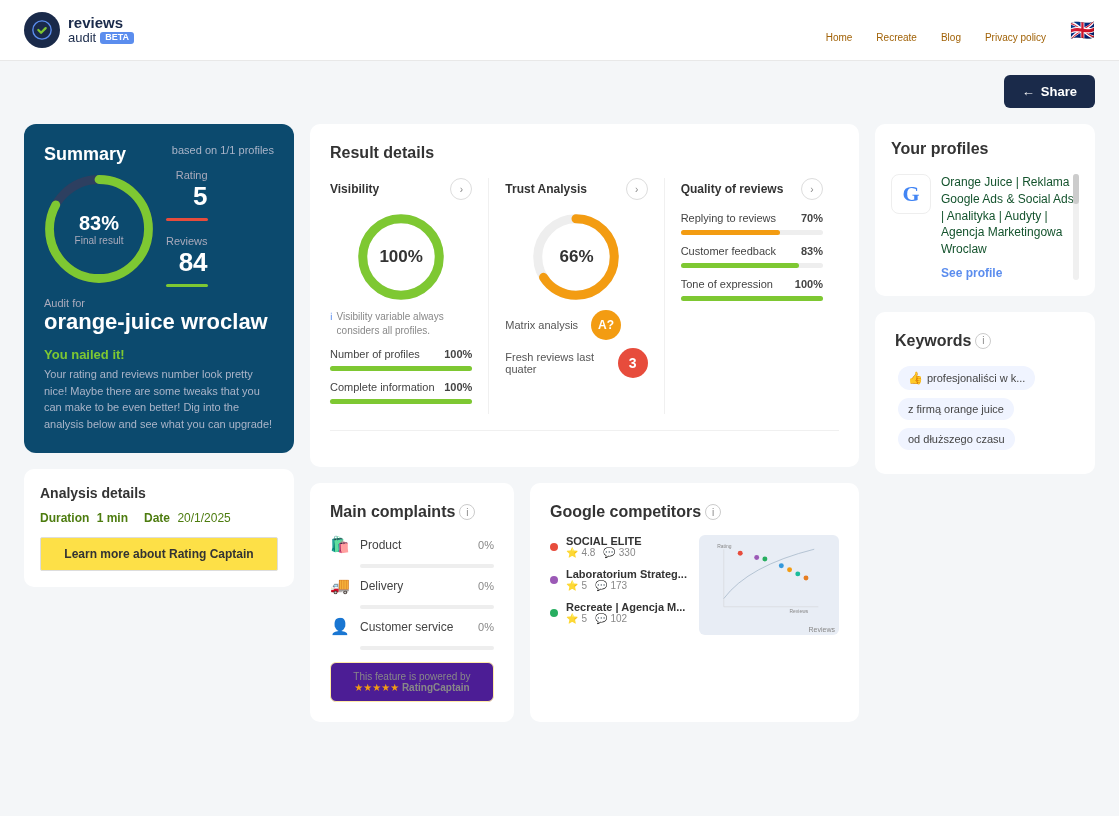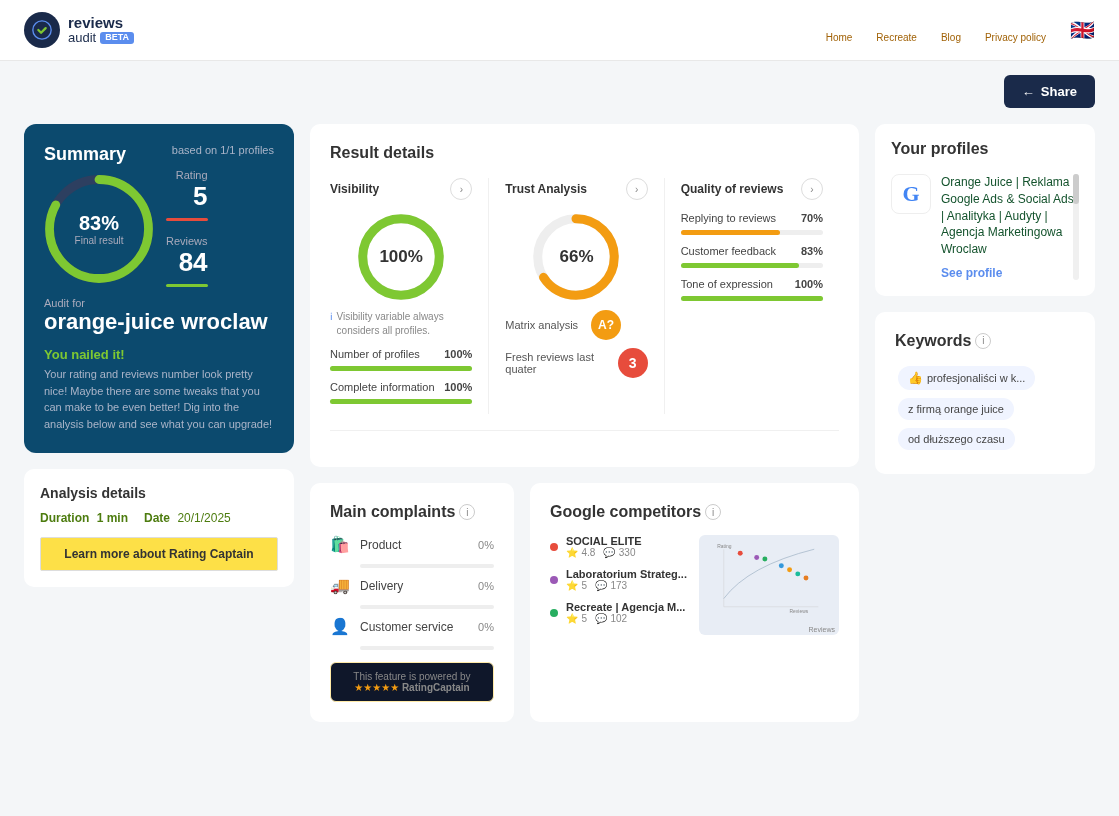--- a/index.html
+++ b/index.html
@@ -92,21 +92,21 @@
     .complaints-card { background: #fff; border-radius: 10px; padding: 20px; flex: 1; }
     .competitors-card { background: #fff; border-radius: 10px; padding: 20px; flex: 1.4; }
     .keywords-card { background: #fff; border-radius: 10px; padding: 20px; width: 220px; flex-shrink: 0; }
 
     .complaint-item { display: flex; align-items: center; gap: 10px; margin-bottom: 10px; }
     .complaint-icon { font-size: 16px; color: #aaa; width: 20px; text-align: center; }
     .complaint-name { font-size: 12px; color: #444; flex: 1; }
     .complaint-pct { font-size: 11px; color: #888; }
     .complaint-bar { height: 4px; background: #eee; border-radius: 2px; margin-bottom: 8px; margin-left: 30px; }
 
-    .powered-by { background: #0f172a; border: 1px solid #ffeaa7; border-radius: 6px; padding: 8px 10px; font-size: 10px; color: #888; text-align: center; margin-top: 12px; }
+    .powered-by { background: #4c1d95; border: 1px solid #ffeaa7; border-radius: 6px; padding: 8px 10px; font-size: 10px; color: #888; text-align: center; margin-top: 12px; }
     .powered-stars { color: #f39c12; font-size: 10px; }
 
     .competitor-item { display: flex; align-items: center; gap: 8px; margin-bottom: 10px; }
     .comp-dot { width: 8px; height: 8px; border-radius: 50%; flex-shrink: 0; }
     .comp-name { font-size: 11px; color: #333; font-weight: 600; flex: 1; white-space: nowrap; overflow: hidden; text-overflow: ellipsis; }
     .comp-rating { display: flex; align-items: center; gap: 3px; font-size: 10px; color: #888; }
     .comp-reviews { display: flex; align-items: center; gap: 3px; font-size: 10px; color: #888; }
 
     .keyword-chip { display: inline-flex; align-items: center; background: #f0f4ff; color: #444; border-radius: 20px; padding: 5px 10px; font-size: 11px; margin: 4px 3px; gap: 4px; }
     .keyword-icon { font-size: 12px; }

